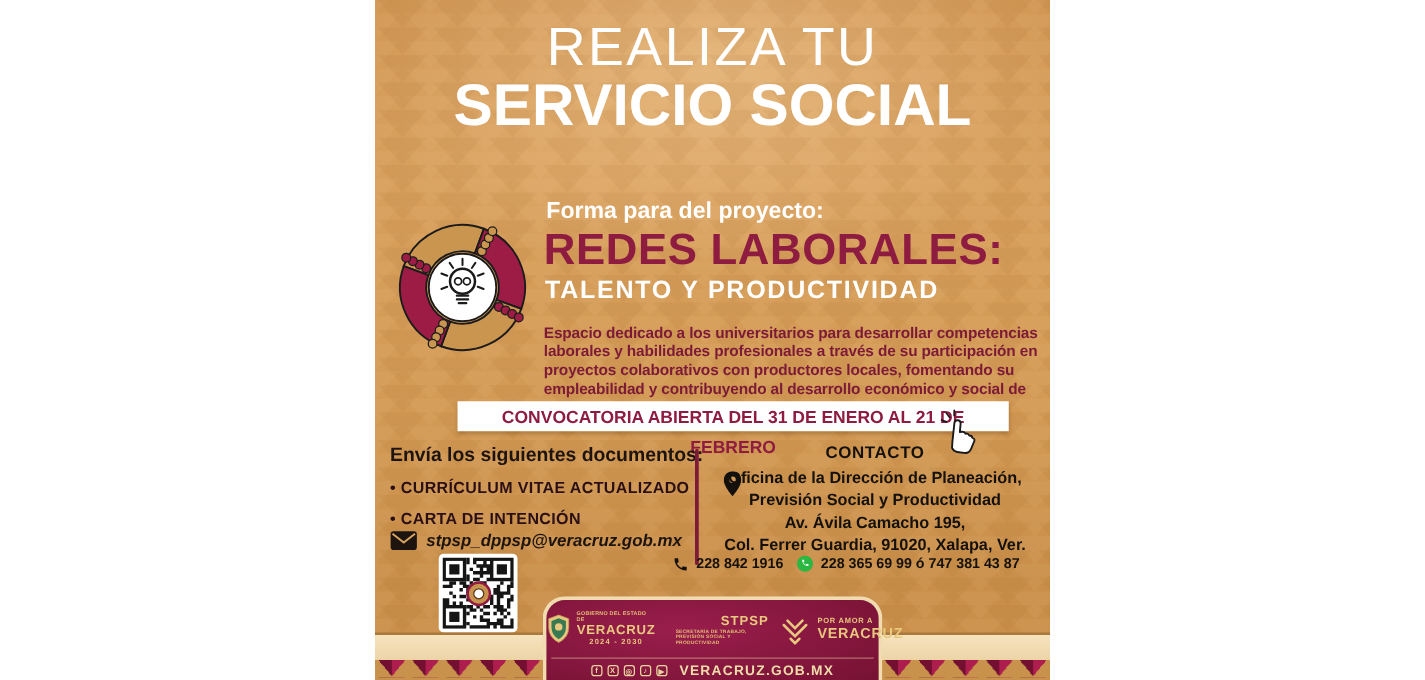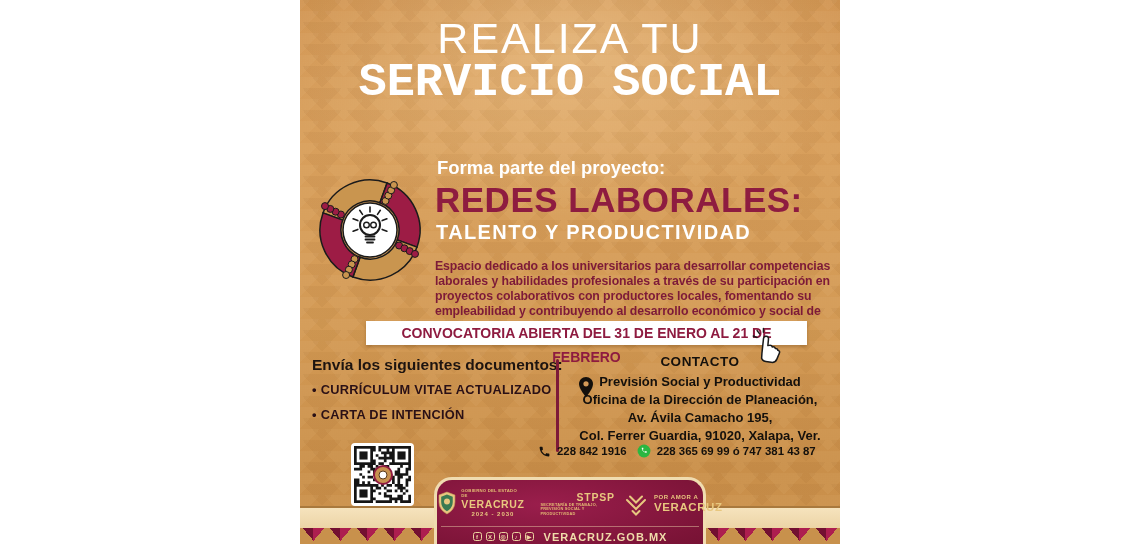--- a/index.html
+++ b/index.html
@@ -10,21 +10,21 @@
       radial-gradient(90% 50% at 50% 9%, rgba(255,228,182,.38), rgba(255,228,182,0) 62%),
       linear-gradient(180deg,#d09350 0%,#d89f5c 26%,#d39a55 60%,#c98f4a 86%,#cb914c 100%);}
   .bg-pattern{position:absolute;inset:0;pointer-events:none;
     background-image:
       conic-gradient(from -42deg at 50% 100%, rgba(110,60,10,.055) 0 84deg, transparent 84deg),
       conic-gradient(from -42deg at 50% 100%, rgba(255,230,190,.05) 0 84deg, transparent 84deg);
     background-size:44px 22px,44px 22px;
     background-position:0 0,22px 11px;}
   .abs{position:absolute;}
   .ttl1{left:0;right:0;top:14px;text-align:center;color:#fff;font-size:43px;font-weight:400;letter-spacing:2px;}
-  .ttl2{left:0;right:0;top:56px;text-align:center;color:#fff;font-size:47px;font-weight:800;letter-spacing:0;font-family:Liberation Mono, monospace;}
+  .ttl2{left:0;right:0;top:56px;text-align:center;color:#fff;font-size:47px;font-weight:800;letter-spacing:0;}
   .subttl{left:0;right:0;top:117px;text-align:center;color:#fff;font-size:12.8px;font-weight:700;letter-spacing:.4px;}
   .kicker{left:137px;top:157px;color:#fff;font-size:18.5px;font-weight:700;}
   .pname1{left:135px;top:180px;color:#8e1c40;font-size:35px;font-weight:900;letter-spacing:.5px;text-align:center;}
   .pname2{left:136px;top:221px;color:#fff;font-size:20px;font-weight:700;letter-spacing:1.4px;}
   .pdesc{left:135px;top:259px;width:397px;color:#7d1a38;font-size:12.3px;font-weight:700;
          line-height:1.22;letter-spacing:-.1px;text-align:left;}
   .pill{left:66px;top:321px;width:441px;height:24px;background:#fff;border-radius:0;
         box-shadow:0 2px 3px rgba(80,40,0,.28);text-align:center;line-height:24px;
         color:#8e1b40;font-size:14px;font-weight:800;}
   .cursor{left:447px;top:326px;width:40px;height:40px;}
@@ -125,21 +125,21 @@
     <circle cx="60" cy="55" r="10" fill="#ffffff" stroke="#1b1b1b" stroke-width="2"></circle>
     <circle cx="56.5" cy="55" r="2.8" fill="none" stroke="#1b1b1b" stroke-width="1.4"></circle>
     <circle cx="63.5" cy="55" r="2.8" fill="none" stroke="#1b1b1b" stroke-width="1.4"></circle>
     <g stroke="#1b1b1b" stroke-width="1.8" stroke-linecap="round">
       <line x1="55.5" y1="66.5" x2="64.5" y2="66.5"></line>
       <line x1="55.5" y1="69.5" x2="64.5" y2="69.5"></line>
       <line x1="57" y1="72.5" x2="63" y2="72.5"></line>
     </g>
   </svg>
 
-  <div class="abs kicker">Forma parte del proyecto:</div>
+  <div class="abs kicker">Forma para del proyecto:</div>
   <div class="abs pname1">REDES LABORALES:</div>
   <div class="abs pname2">TALENTO Y PRODUCTIVIDAD</div>
   <div class="abs pdesc">Espacio dedicado a los universitarios para desarrollar competencias laborales y habilidades profesionales a través de su participación en proyectos colaborativos con productores locales, fomentando su empleabilidad y contribuyendo al desarrollo económico y social de la región.</div>
 
   <div class="abs pill">CONVOCATORIA ABIERTA DEL 31 DE ENERO AL 21 DE FEBRERO</div>
   <svg class="abs cursor" viewBox="0 0 40 40">
     <g transform="rotate(8 20 20)">
       <g stroke="#1a1a1a" stroke-width="1.4" stroke-linecap="round">
         <line x1="8" y1="6" x2="11" y2="9"></line>
         <line x1="5" y1="12" x2="9" y2="13"></line>
@@ -148,20 +148,27 @@
       <path d="M16 28 L15.5 13 Q15.5 10.4 18 10.4 Q20.5 10.4 20.5 13 L20.8 19.5
                L22.6 19 Q24.6 18.6 25.4 20.2 Q27.6 19.4 28.6 21.2 Q31 20.8 31.4 22.8
                Q33.8 23 33.2 25.4 L31.6 31.6 Q30.6 35.6 26.4 35.6 L21 35.6
                Q18 35.6 16.4 33 Z" fill="#ffffff" stroke="#1a1a1a" stroke-width="1.5" stroke-linejoin="round"></path>
     </g>
   </svg>
 
   <div class="abs docs-h">Envía los siguientes documentos:</div>
   <div class="abs doc-item doc-item1">• CURRÍCULUM VITAE ACTUALIZADO</div>
   <div class="abs doc-item doc-item2">• CARTA DE INTENCIÓN</div>
+  <div class="abs email-row">
+    <svg width="22" height="17" viewBox="0 0 22 17">
+      <rect x="0.5" y="1" width="21" height="15" rx="2.5" fill="#1d1410"></rect>
+      <path d="M2 3 L11 10 L20 3" fill="none" stroke="#d8a35f" stroke-width="1.6"></path>
+    </svg>
+    <span class="email-t">stpsp_dppsp@veracruz.gob.mx</span>
+  </div>
 
   <div class="abs qr-box">
     <svg width="57" height="57" viewBox="0 0 63 63">
       <g fill="#151515">
         <rect x="0" y="0" width="21" height="21"></rect>
           <rect x="42" y="0" width="21" height="21"></rect>
         <rect x="0" y="42" width="21" height="21"></rect>
       </g>
       <g fill="#ffffff">
         <rect x="3" y="3" width="15" height="15"></rect>
@@ -179,22 +186,22 @@
   </div>
 
   <div class="abs vdivider"></div>
 
   <div class="abs contact-h">CONTACTO</div>
   <svg class="abs pin" width="14" height="20" viewBox="0 0 14 20">
     <path d="M7 0C3.1 0 0 3.1 0 7c0 5 7 13 7 13s7-8 7-13c0-3.9-3.1-7-7-7z" fill="#14100c"></path>
     <circle cx="7" cy="6.8" r="2.6" fill="#d49a58"></circle>
   </svg>
   <div class="abs addr">
+    <div>Oficina de la Dirección de Planeación,</div>
     <div>Previsión Social y Productividad</div>
-    <div>Oficina de la Dirección de Planeación,</div>
     <div>Av. Ávila Camacho 195,</div>
     <div>Col. Ferrer Guardia, 91020, Xalapa, Ver.</div>
   </div>
   <div class="abs phones">
     <svg width="13" height="13" viewBox="0 0 24 24">
       <path d="M6.6 10.8c1.4 2.8 3.8 5.1 6.6 6.6l2.2-2.2c.3-.3.7-.4 1-.2 1.1.4 2.3.6 3.6.6.6 0 1 .4 1 1V20c0 .6-.4 1-1 1C10.6 21 3 13.4 3 4c0-.6.4-1 1-1h3.5c.6 0 1 .4 1 1 0 1.2.2 2.4.6 3.6.1.3 0 .7-.2 1l-2.3 2.2z" fill="#14100c"></path>
     </svg>
     <span>228 842 1916</span>
     <svg width="14" height="14" viewBox="0 0 24 24" style="margin-left:4px">
       <circle cx="12" cy="12" r="11" fill="#2BB741"></circle>

